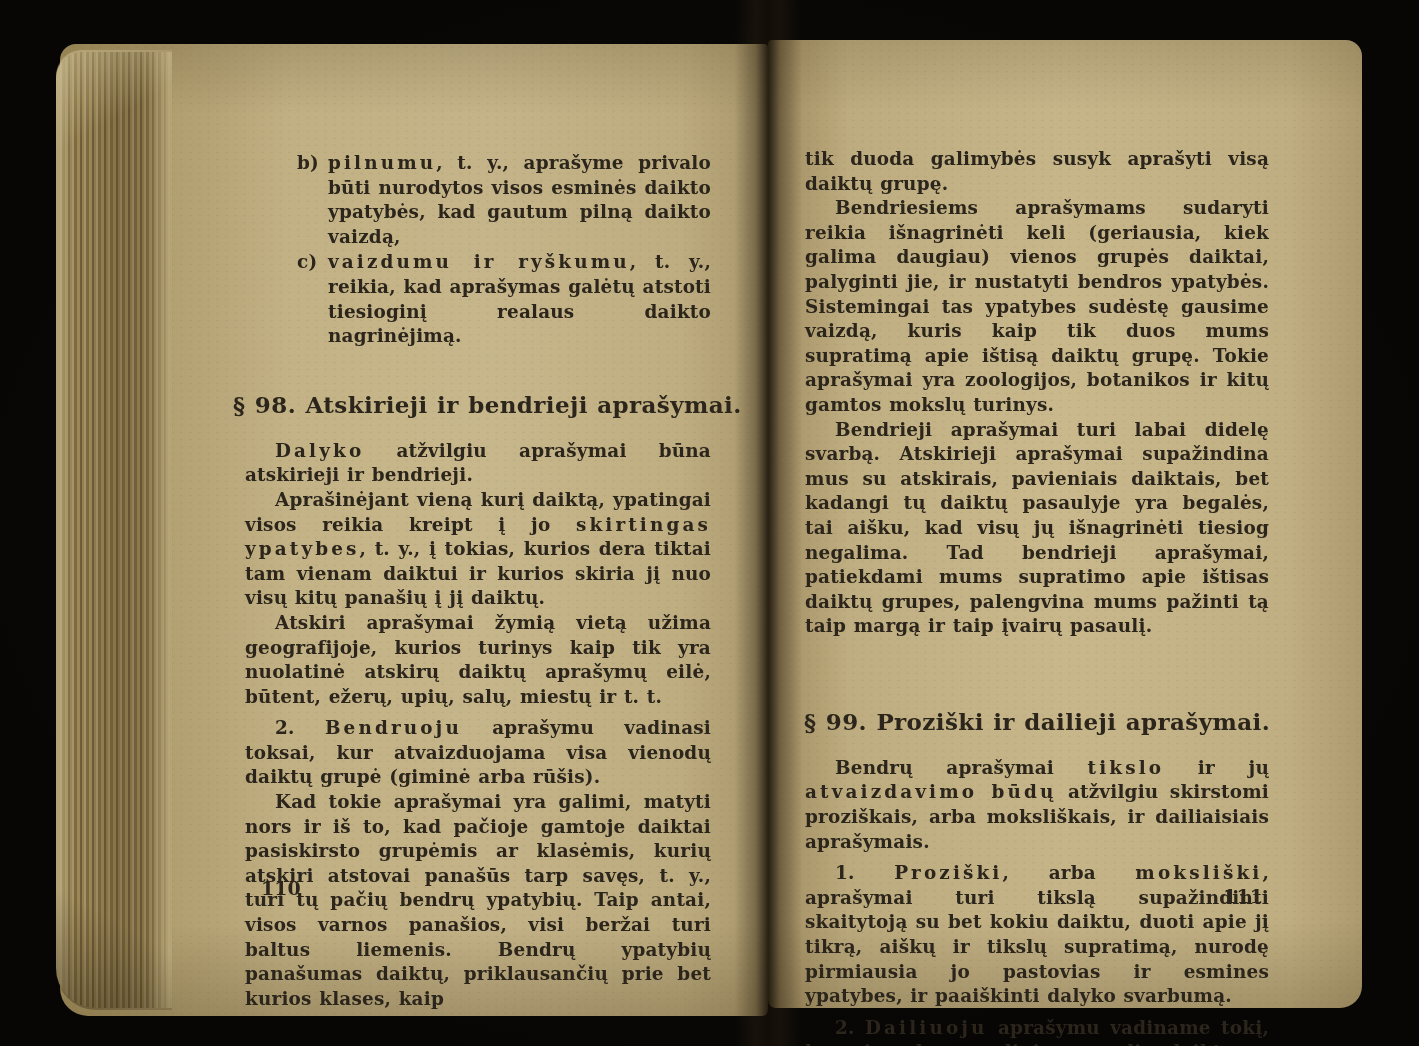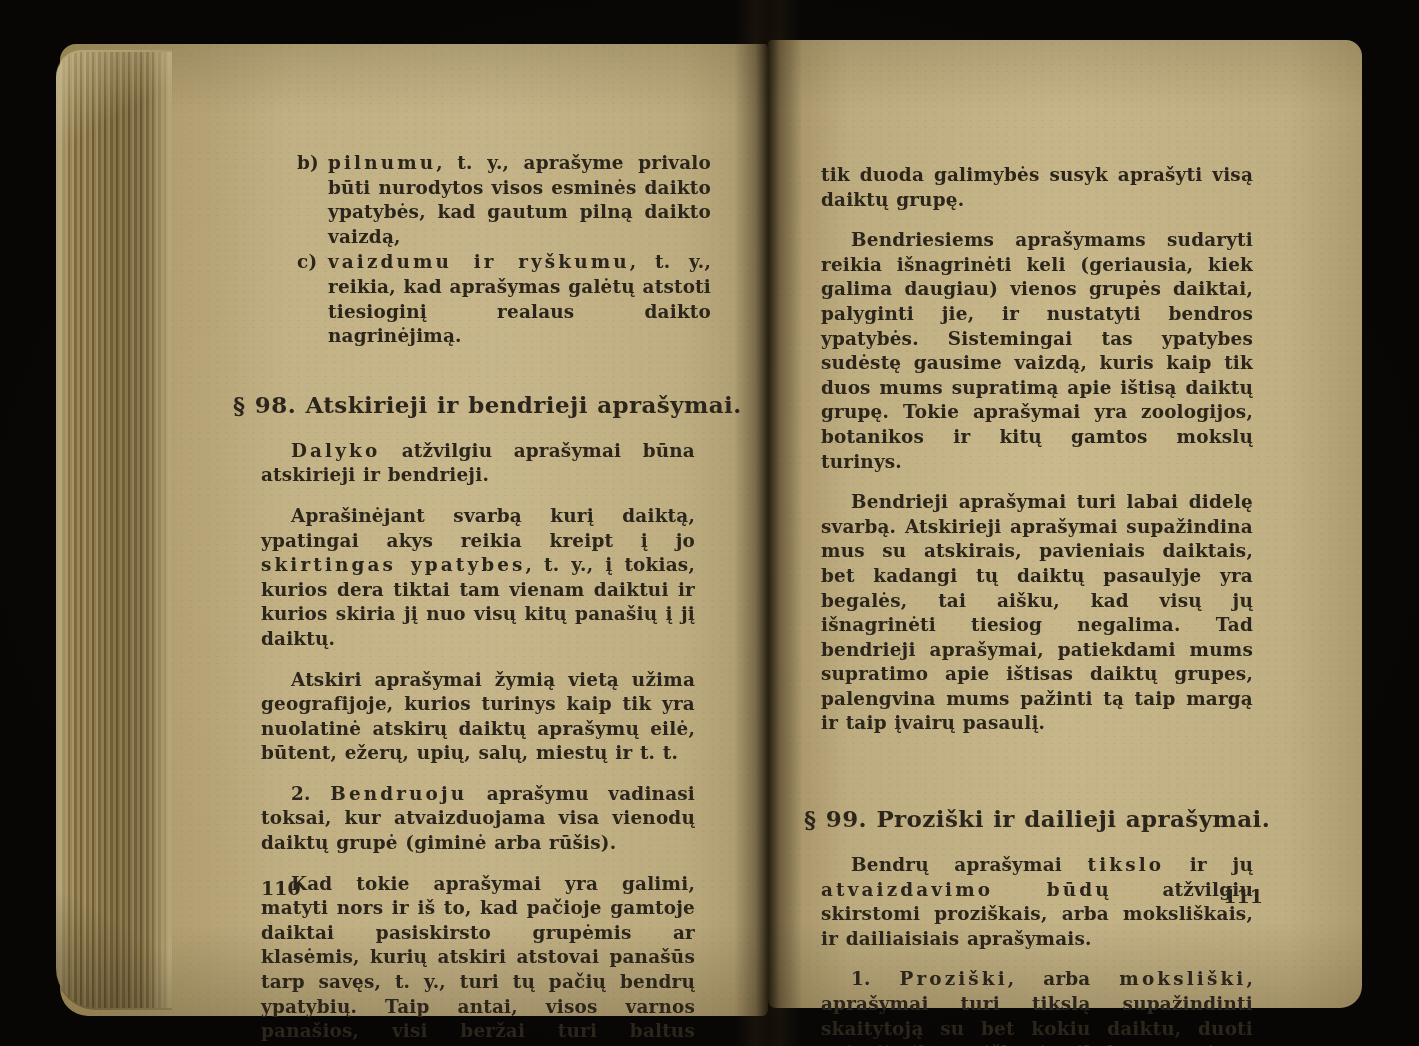--- a/index.html
+++ b/index.html
@@ -64,21 +64,21 @@
 
   
   .text{
     position:absolute;top:107px;
     font-size:18.4px;line-height:24.6px;font-weight:bold;
     text-align:justify;letter-spacing:.2px;word-spacing:1px;
   }
   .page.left  .text{left:185px;width:466px;}
   .page.right .text{left:37px;width:464px;}
 
-  .para{margin:16px;text-indent:30px;}
+  .para{margin:0;text-indent:30px;}
   .para.noindent{text-indent:0;}
   .para.num{margin-top:7px;}
   .sp{letter-spacing:.17em;}
 
   .list{margin:0;}
   .li{display:flex;margin:0 0 1px 52px;}
   .li .marker{flex:0 0 31px;}
   .li .content{flex:1;text-align:justify;}
 
   .heading{
@@ -107,21 +107,21 @@
             <span class="content"><span class="sp">pilnumu</span><span>, t. y., aprašyme privalo būti nurodytos visos esminės daikto ypatybės, kad gautum pilną daikto vaizdą,</span></span>
           </div>
           <div class="li">
             <span class="marker">c)</span>
             <span class="content"><span class="sp">vaizdumu ir ryškumu</span><span>, t. y., reikia, kad aprašymas galėtų atstoti tiesioginį realaus daikto nagrinėjimą.</span></span>
           </div>
         </div>
       <h2 class="heading">§ 98. Atskirieji ir bendrieji aprašymai.</h2>
       <div>
           <p class="para"><span class="sp">Dalyko</span><span> atžvilgiu aprašymai būna atskirieji ir bendrieji.</span></p>
-          <p class="para"><span>Aprašinėjant svarbą kurį daiktą, ypatingai akys reikia kreipt į jo </span><span class="sp">skirtingas ypatybes</span><span>, t. y., į tokias, kurios dera tiktai tam vienam daiktui ir kurios skiria jį nuo visų kitų panašių į jį daiktų.</span></p>
+          <p class="para"><span>Aprašinėjant vieną kurį daiktą, ypatingai visos reikia kreipt į jo </span><span class="sp">skirtingas ypatybes</span><span>, t. y., į tokias, kurios dera tiktai tam vienam daiktui ir kurios skiria jį nuo visų kitų panašių į jį daiktų.</span></p>
           <p class="para"><span>Atskiri aprašymai žymią vietą užima geografijoje, kurios turinys kaip tik yra nuolatinė atskirų daiktų aprašymų eilė, būtent, ežerų, upių, salų, miestų ir t. t.</span></p>
           <p class="para num"><span>2. </span><span class="sp">Bendruoju</span><span> aprašymu vadinasi toksai, kur atvaizduojama visa vienodų daiktų grupė (giminė arba rūšis).</span></p>
           <p class="para"><span>Kad tokie aprašymai yra galimi, matyti nors ir iš to, kad pačioje gamtoje daiktai pasiskirsto grupėmis ar klasėmis, kurių atskiri atstovai panašūs tarp savęs, t. y., turi tų pačių bendrų ypatybių. Taip antai, visos varnos panašios, visi beržai turi baltus liemenis. Bendrų ypatybių panašumas daiktų, priklausančių prie bet kurios klases, kaip</span></p>
         </div>
     </div>
     <div class="page-number">110</div>
   </div>
 
   <div class="page right">
     <div class="text">

